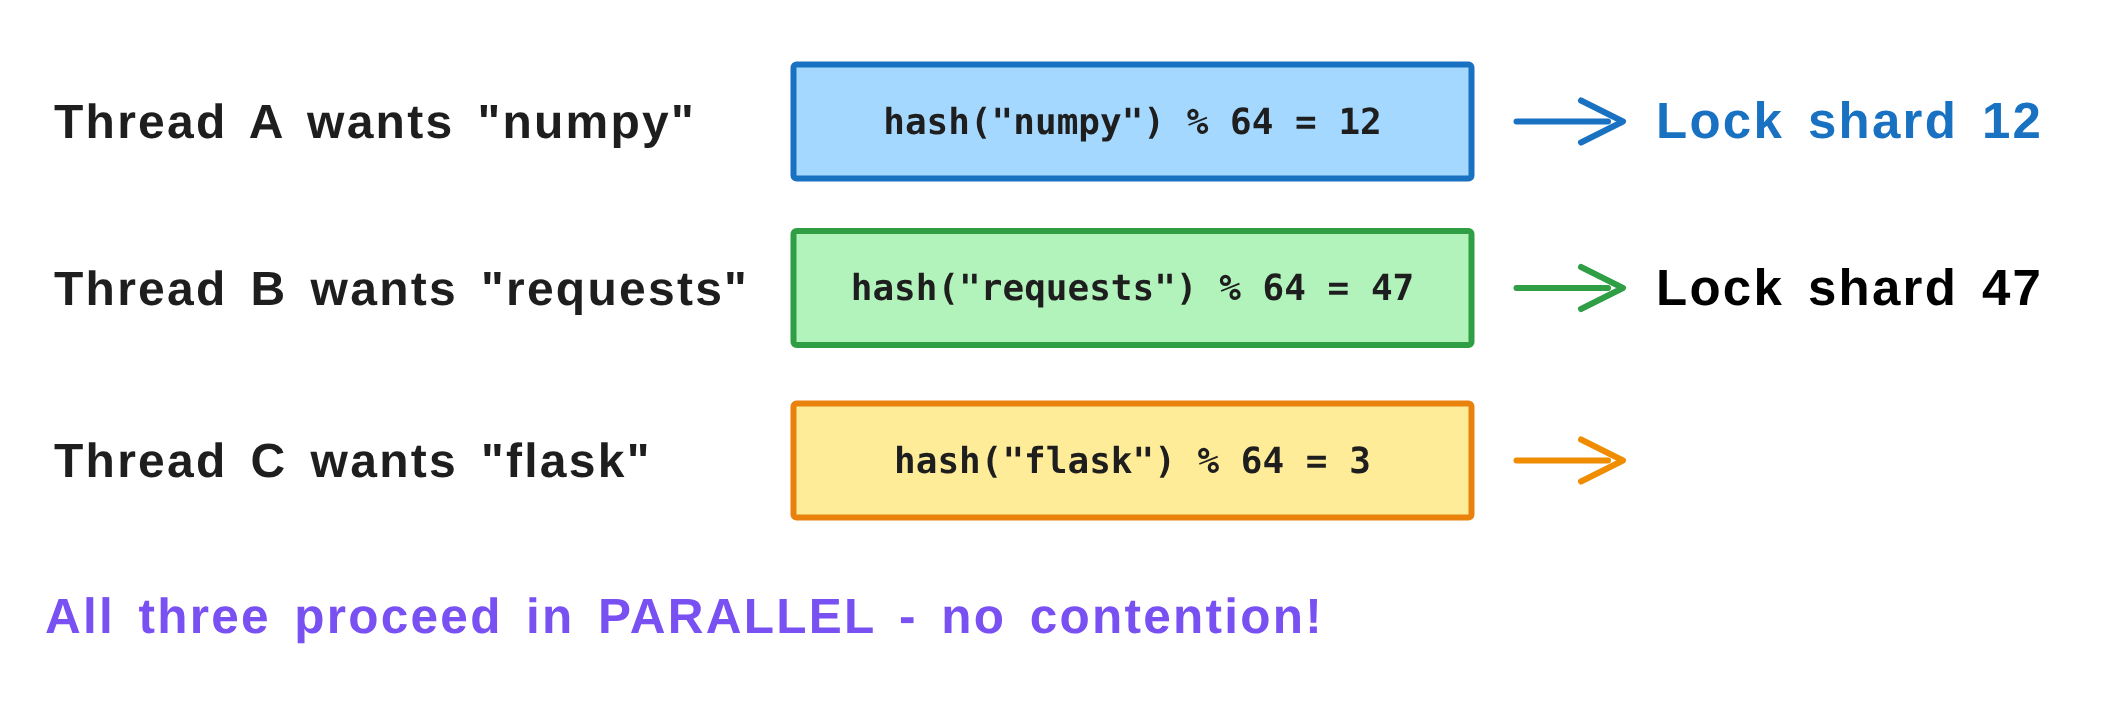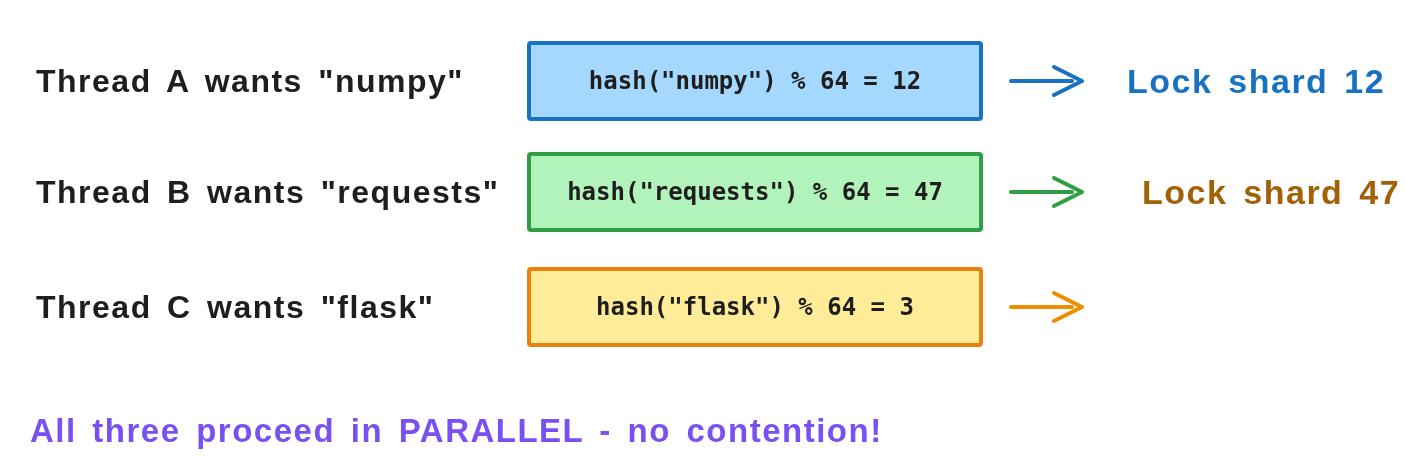--- a/index.html
+++ b/index.html
@@ -61,45 +61,45 @@
     left: 1008px;
     width: 84px;
     height: 44px;
     display: flex;
     align-items: center;
   }
   .arrow svg { display: block; }
 
   .shard-label {
     position: absolute;
-    left: 1127px;
+    left: 1104px;
     font-size: 34px;
     font-weight: 700;
     letter-spacing: 1.5px;
     word-spacing: 5px;
     white-space: nowrap;
   }
 
   
   .row-blue .hash-box   { background: #a5d8ff; border-color: #1971c2; }
   .row-blue .arrow      { color: #1971c2; }
   .row-blue .shard-label{ color: #1971c2; }
 
   .row-green .hash-box   { background: #b2f2bb; border-color: #2f9e44; }
   .row-green .arrow      { color: #2f9e44; }
-  .row-green .shard-label{ color: #a16207; margin-left: 15px; }
+  .row-green .shard-label{ color: #000000; }
 
   .row-orange .hash-box   { background: #ffec99; border-color: #e8820d; }
   .row-orange .arrow      { color: #f08c00; }
   .row-orange .shard-label{ color: #f08c00; }
 
   .caption {
     position: absolute;
     left: 30px;
-    top: 412px;
+    top: 392px;
     font-size: 33px;
     font-weight: 600;
     letter-spacing: 1.5px;
     word-spacing: 5px;
     color: #7950f2;
     white-space: nowrap;
   }
 </style>
 </head>
 <body>

